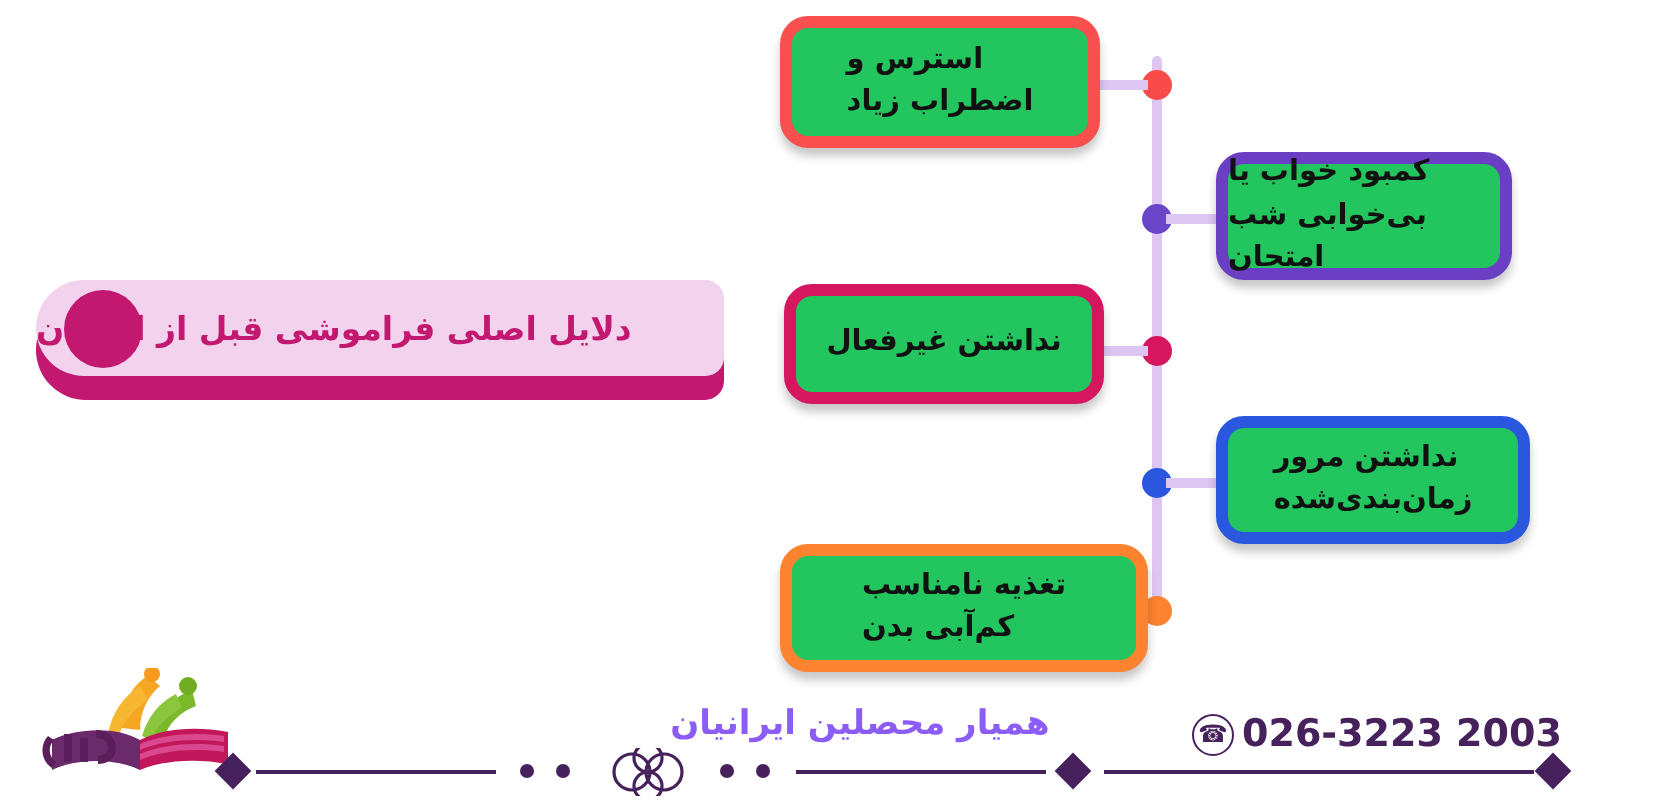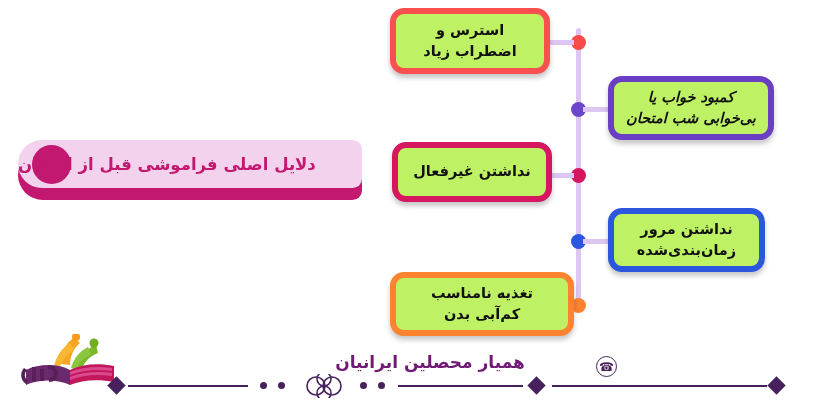--- a/index.html
+++ b/index.html
@@ -91,45 +91,45 @@
     background: #ddc7f2;
   }
 
   
   .node {
     position: absolute;
     box-sizing: border-box;
     border-radius: 14px;
     border-style: solid;
     border-width: 6px;
-    background: #bef264;
+    background: #22c55e;
     display: flex;
     align-items: center;
     justify-content: center;
-    text-align: center;
+    text-align: left;
     direction: rtl;
     font-size: 14.5px;
     font-weight: bold;
     color: #111111;
     line-height: 1.45;
   }
   .node .node-label { display: block; white-space: pre-line; }
   .node.shadowed { box-shadow: 0 4px 5px rgba(0,0,0,0.22); }
 
   
   #footer-brand {
     position: absolute;
     left: 300px;
     top: 352px;
     width: 260px;
     text-align: center;
     direction: rtl;
     font-size: 17px;
     font-weight: bold;
-    color: #701a75;
+    color: #8b5cf6;
     letter-spacing: 0.5px;
   }
   #footer-phone {
     position: absolute;
     left: 596px;
     top: 356px;
     display: flex;
     align-items: center;
     gap: 4px;
     font-size: 19px;
@@ -205,21 +205,21 @@
 <div class="stub" style="left:583px; top:239px; width:28px;"></div>
 
 <div class="spine-dot" style="left:571px; top:298px; background:#fd8330;"></div>
 <div class="stub" style="left:540px; top:303px; width:34px;"></div>
 
 <div class="node shadowed" style="left:390px; top:8px; width:160px; height:66px; border-color:#f9504f;">
   <span class="node-label">استرس و
 اضطراب زیاد</span>
 </div>
 
-<div class="node shadowed" style="left:608px; top:76px; width:166px; height:64px; border-color:#6b3fc4;font-style:italic;">
+<div class="node shadowed" style="left:608px; top:76px; width:148px; height:64px; border-color:#6b3fc4;">
   <span class="node-label">کمبود خواب یا
 بی‌خوابی شب امتحان</span>
 </div>
 
 <div class="node shadowed" style="left:392px; top:142px; width:160px; height:60px; border-color:#d6165f;">
   <span class="node-label">نداشتن غیرفعال</span>
 </div>
 
 <div class="node shadowed" style="left:608px; top:208px; width:157px; height:64px; border-color:#2a56e0;">
   <span class="node-label">نداشتن مرور
@@ -252,20 +252,21 @@
     <path d="M26 35 L26 47 L30 47 L30 35 Z" fill="#5a1f5a"></path>
     <path d="M34 31 C40 31, 44 35, 44 40 C44 45, 40 48, 35 48 L35 44 C38 44, 40 42, 40 40 C40 37, 38 35, 34 35 Z" fill="#5a1f5a"></path>
     <path d="M10 34 C6 38, 6 46, 12 50 L14 47 C10 44, 10 39, 13 36 Z" fill="#5a1f5a"></path>
   </svg>
 </div>
 
 <div id="footer-brand">همیار محصلین ایرانیان</div>
 
 <div id="footer-phone">
   <span id="phone-icon">☎</span>
+  <span>026-3223 2003</span>
 </div>
 
 <div id="footer-divider">
   <div class="divider-diamond" style="left:0px;"></div>
   <div class="divider-line" style="left:18px; width:120px;"></div>
   <div class="divider-dot" style="left:150px;"></div>
   <div class="divider-dot" style="left:168px;"></div>
   <svg style="position:absolute; left:186px; top:0px;" width="56" height="24" viewBox="0 0 56 24" xmlns="http://www.w3.org/2000/svg">
     <circle cx="20" cy="12" r="9" fill="none" stroke="#46215c" stroke-width="1.6"></circle>
     <circle cx="36" cy="12" r="9" fill="none" stroke="#46215c" stroke-width="1.6"></circle>

